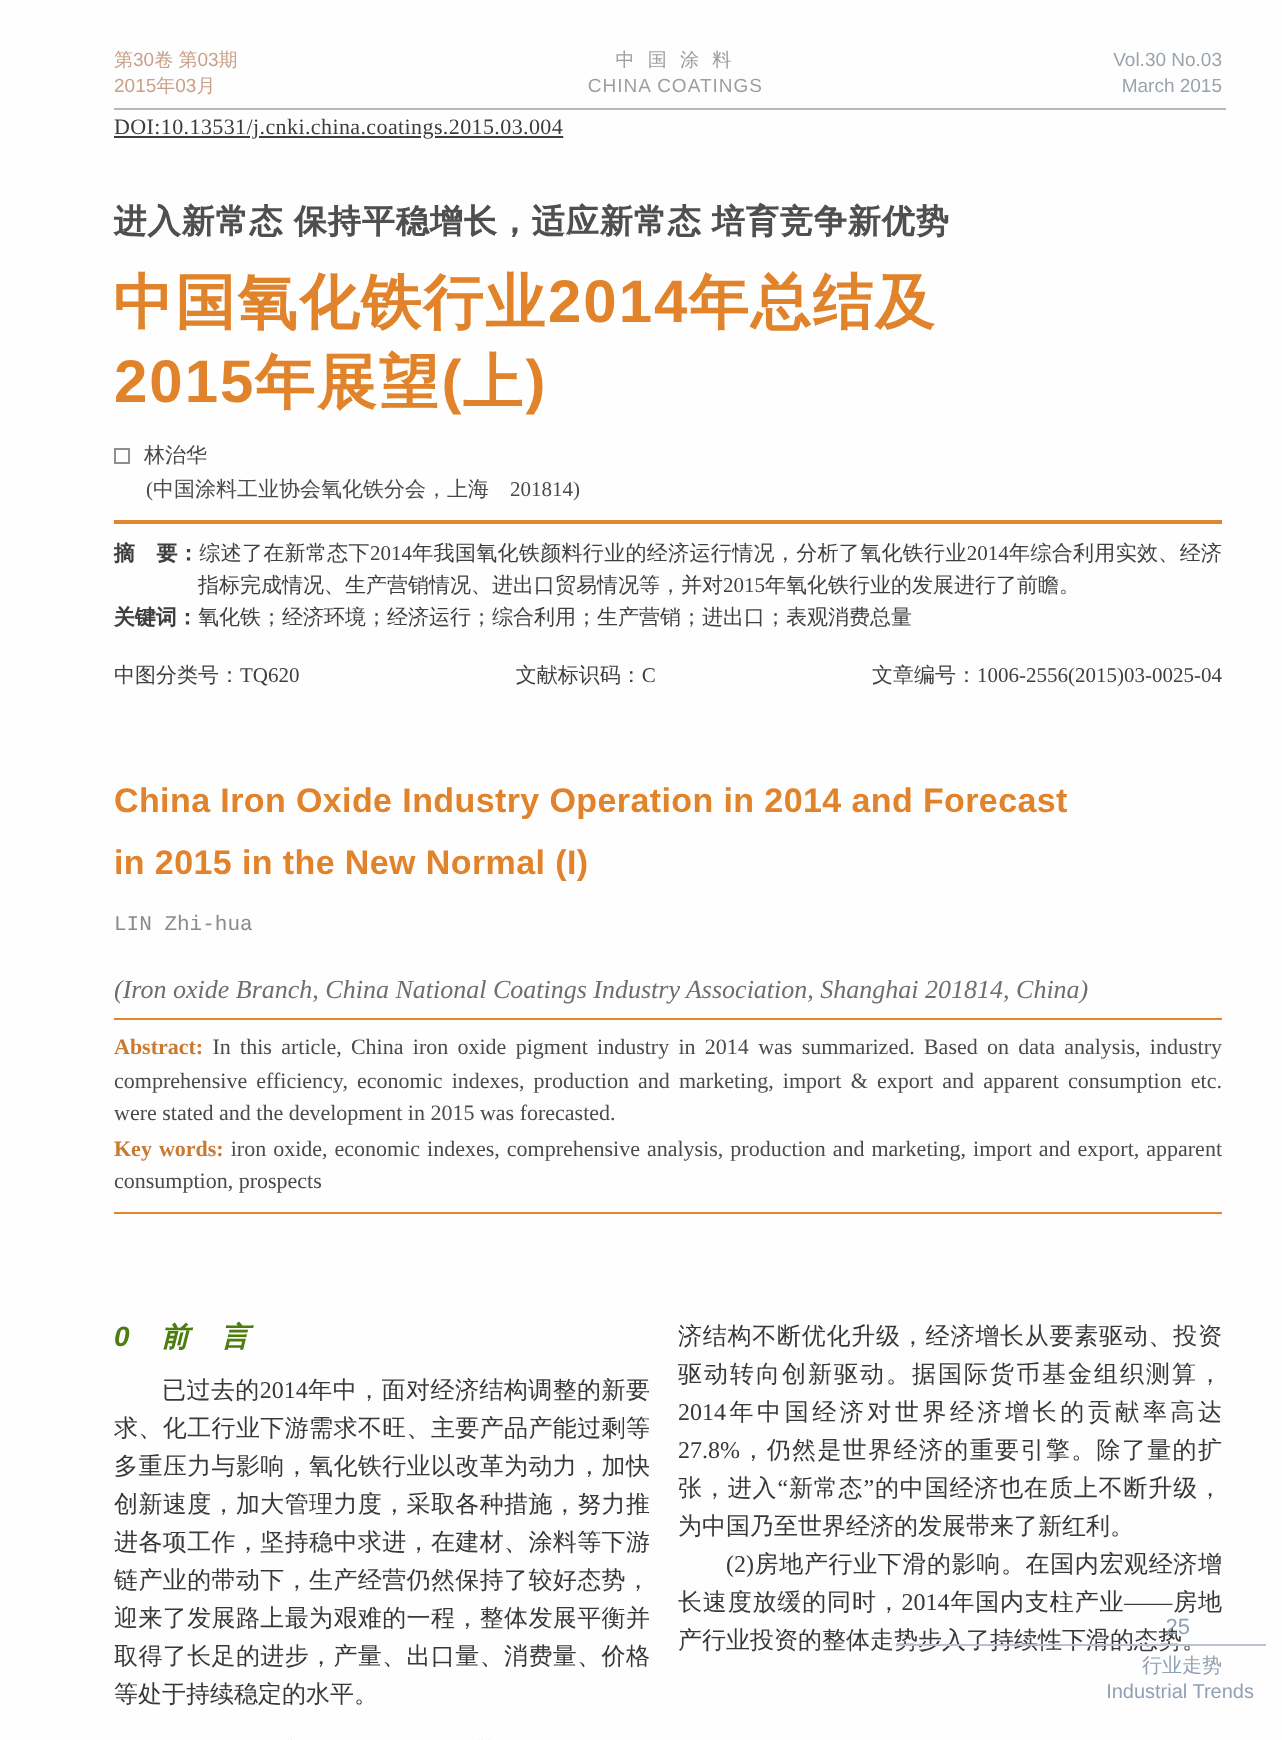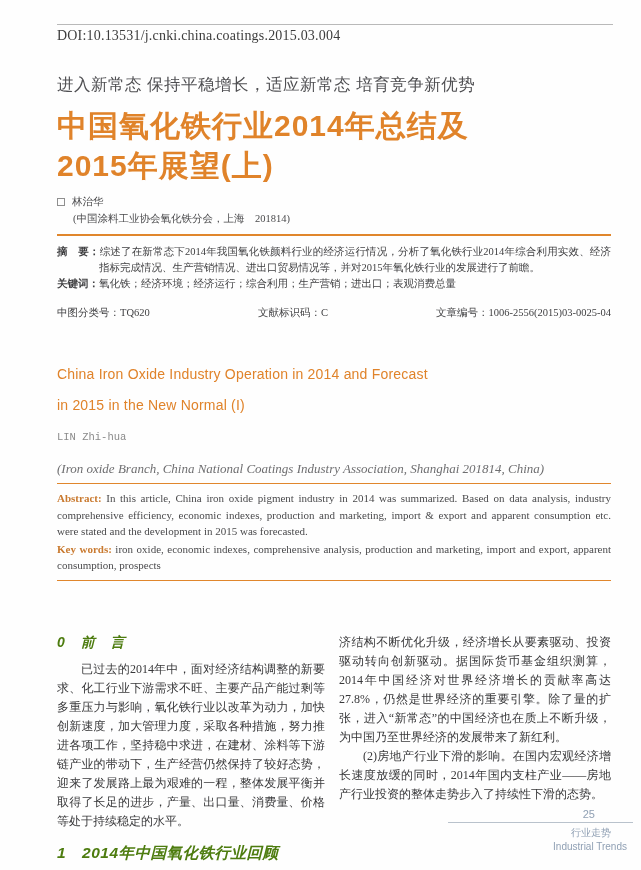--- a/index.html
+++ b/index.html
@@ -25,27 +25,27 @@
     font-size: 9.5px;
     line-height: 13px;
     padding-bottom: 4px;
   }
   .jheader .col { white-space: nowrap; }
   .jheader .left  { color: #c9a088; text-align: left; }
   .jheader .center{ color: #9e9e9e; text-align: center; letter-spacing: 2px; }
   .jheader .center .en { letter-spacing: 0.5px; }
   .jheader .right { color: #9aa3ab; text-align: right; }
   .header-rule { border-top: 1px solid #b9b9b9; margin-right: -2px; }
-  .doi { font-size: 14px; color: #3c3c3c; margin-top: 3px; letter-spacing: 0.2px; }
+  .doi { font-size: 11px; color: #3c3c3c; margin-top: 3px; letter-spacing: 0.2px; text-decoration: underline; }
 
   
   .subtitle {
     margin-top: 30px;
     font-family: "Liberation Sans", "DejaVu Sans", sans-serif;
-    font-weight: normal;
+    font-weight: bold;
     font-size: 16.5px;
     color: #4f4f52;
     letter-spacing: 0.5px;
   }
   .cn-title {
     margin-top: 10px;
     font-family: "Liberation Sans", "DejaVu Sans", sans-serif;
     font-weight: bold;
     font-size: 30px;
     line-height: 40px;
@@ -80,22 +80,22 @@
     justify-content: space-between;
     margin-top: 13px;
     font-size: 10.5px;
     color: #3f3f41;
   }
 
   
   .en-title {
     margin-top: 38px;
     font-family: "Liberation Sans", "DejaVu Sans", sans-serif;
-    font-weight: normal;
-    font-size: 14px;
+    font-weight: bold;
+    font-size: 17px;
     line-height: 31px;
     color: #e0832a;
     letter-spacing: 0.2px;
   }
   .en-author { margin-top: 10px; font-family: Liberation Mono, monospace; font-size: 10.5px; color: #8a8a8a; }
   .en-affil  { margin-top: 18px; font-style: italic; font-size: 13px; color: #6e6e70; }
   .en-abstract { margin-top: 6px; font-size: 11px; line-height: 16.5px; text-align: justify; color: #4a4a4c; }
   .en-abstract .lbl { font-weight: bold; color: #c97a30; }
   .en-abstract p + p { margin-top: 1px; }
 
@@ -135,20 +135,34 @@
   .footer .foot-rule { border-top: 1px solid #b9c2cc; margin-top: 2px; }
   .footer .sec { margin-top: 3px; font-size: 10px; padding-right: 22px; }
   .footer .sec-en { font-size: 10px; padding-right: 6px; margin-top: 1px; }
 </style>
 </head>
 <body>
 
 <div class="page">
   <div class="content">
 
+    <div class="jheader">
+      <div class="col left">
+        <div>第30卷 第03期</div>
+        <div>2015年03月</div>
+      </div>
+      <div class="col center">
+        <div>中 国 涂 料</div>
+        <div class="en">CHINA COATINGS</div>
+      </div>
+      <div class="col right">
+        <div>Vol.30 No.03</div>
+        <div>March 2015</div>
+      </div>
+    </div>
     <div class="header-rule"></div>
     <div class="doi">DOI:10.13531/j.cnki.china.coatings.2015.03.004</div>
 
     <div class="subtitle">进入新常态 保持平稳增长，适应新常态 培育竞争新优势</div>
     <div class="cn-title">
       <div>中国氧化铁行业2014年总结及</div>
       <div>2015年展望(上)</div>
     </div>
 
     <div class="author-row">

